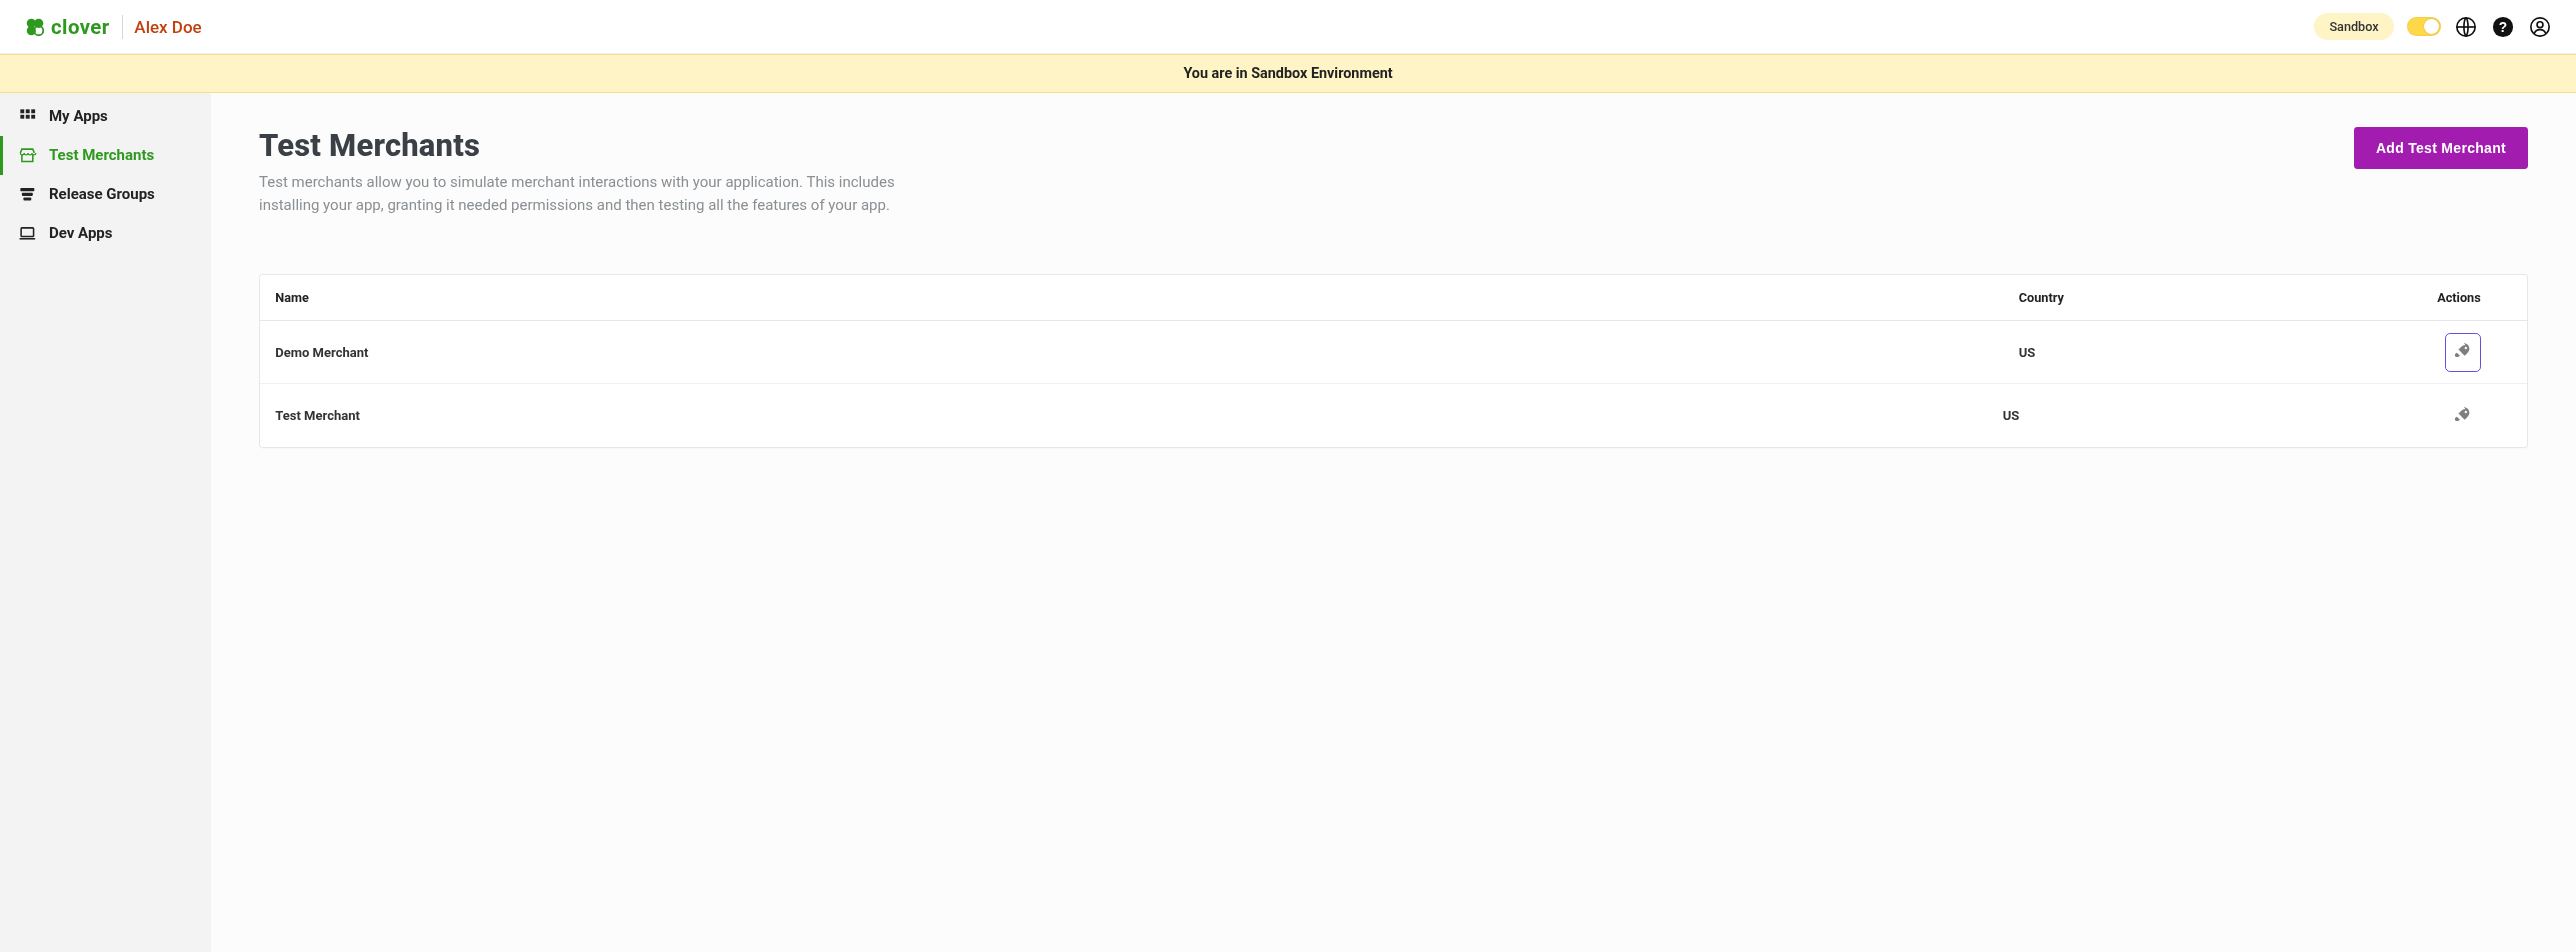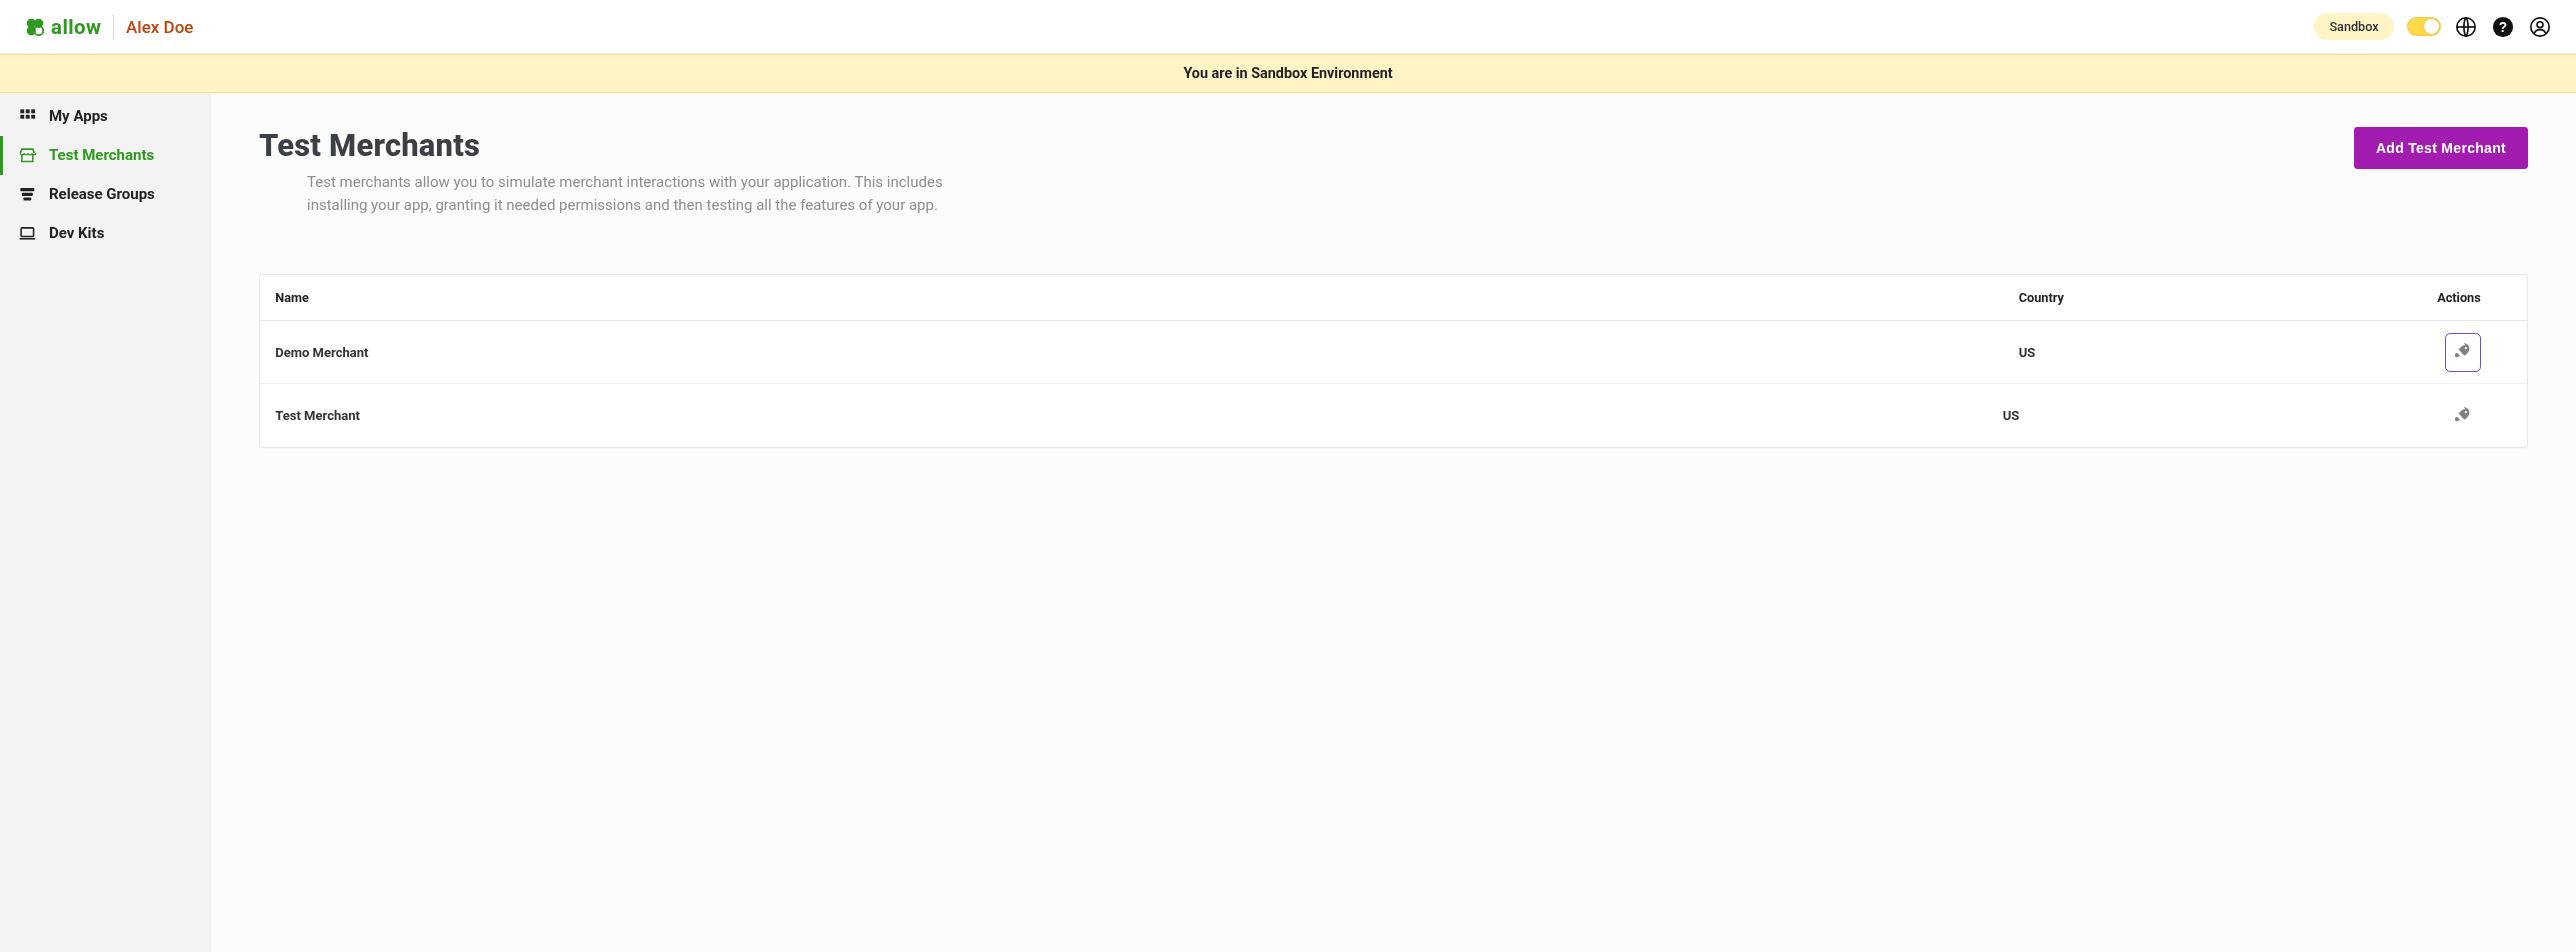--- a/index.html
+++ b/index.html
@@ -159,21 +159,20 @@
     font-weight: 600;
     letter-spacing: 0.3px;
     cursor: pointer;
   }
   .page-desc {
     max-width: 679px;
     font-size: 15px;
     line-height: 1.5;
     color: #8a8f93;
     margin-top: 6.8px;
-    margin-left: 48px;
   }
 
   
   .table-wrap {
     margin-top: 58px;
     border: 0.8px solid #e5e7e9;
     border-radius: 3.4px;
     background: #ffffff;
     box-shadow: 0 0.8px 0.8px rgba(0,0,0,.02);
   }
@@ -224,21 +223,21 @@
     <span class="brand-logo">
       <svg viewBox="0 0 24 24">
           <g fill="#2f991f">
             <circle cx="8" cy="8" r="5"></circle>
             <circle cx="16" cy="8" r="5"></circle>
             <circle cx="8" cy="16" r="5"></circle>
             <circle cx="16" cy="16" r="5" fill="none" stroke="#2f991f" stroke-width="2"></circle>
           </g>
         </svg>
     </span>
-    <span class="brand-name">allow</span>
+    <span class="brand-name">clover</span>
   </div>
   <div class="divider"></div>
   <div class="user-name">Alex Doe</div>
 
   <div class="topbar-right">
     <span class="env-pill">Sandbox</span>
     <span class="toggle">
         <span class="knob"></span>
       </span>
     <span class="icon-btn">
@@ -306,21 +305,21 @@
       <span>Release Groups</span>
     </div>
 
     <div class="nav-item">
       <span class="nav-icon">
         <svg viewBox="0 0 24 24" fill="none" stroke="currentColor" stroke-width="2">
             <rect x="4" y="5" width="16" height="11" rx="1"></rect>
             <path d="M2 19h20"></path>
           </svg>
       </span>
-      <span>Dev Kits</span>
+      <span>Dev Apps</span>
     </div>
 
   </nav>
 
   <main class="main">
 
     <div class="page-header">
       <div>
         <h1 class="page-title">Test Merchants</h1>
         <p class="page-desc">Test merchants allow you to simulate merchant interactions with your application. This includes installing your app, granting it needed permissions and then testing all the features of your app.</p>

